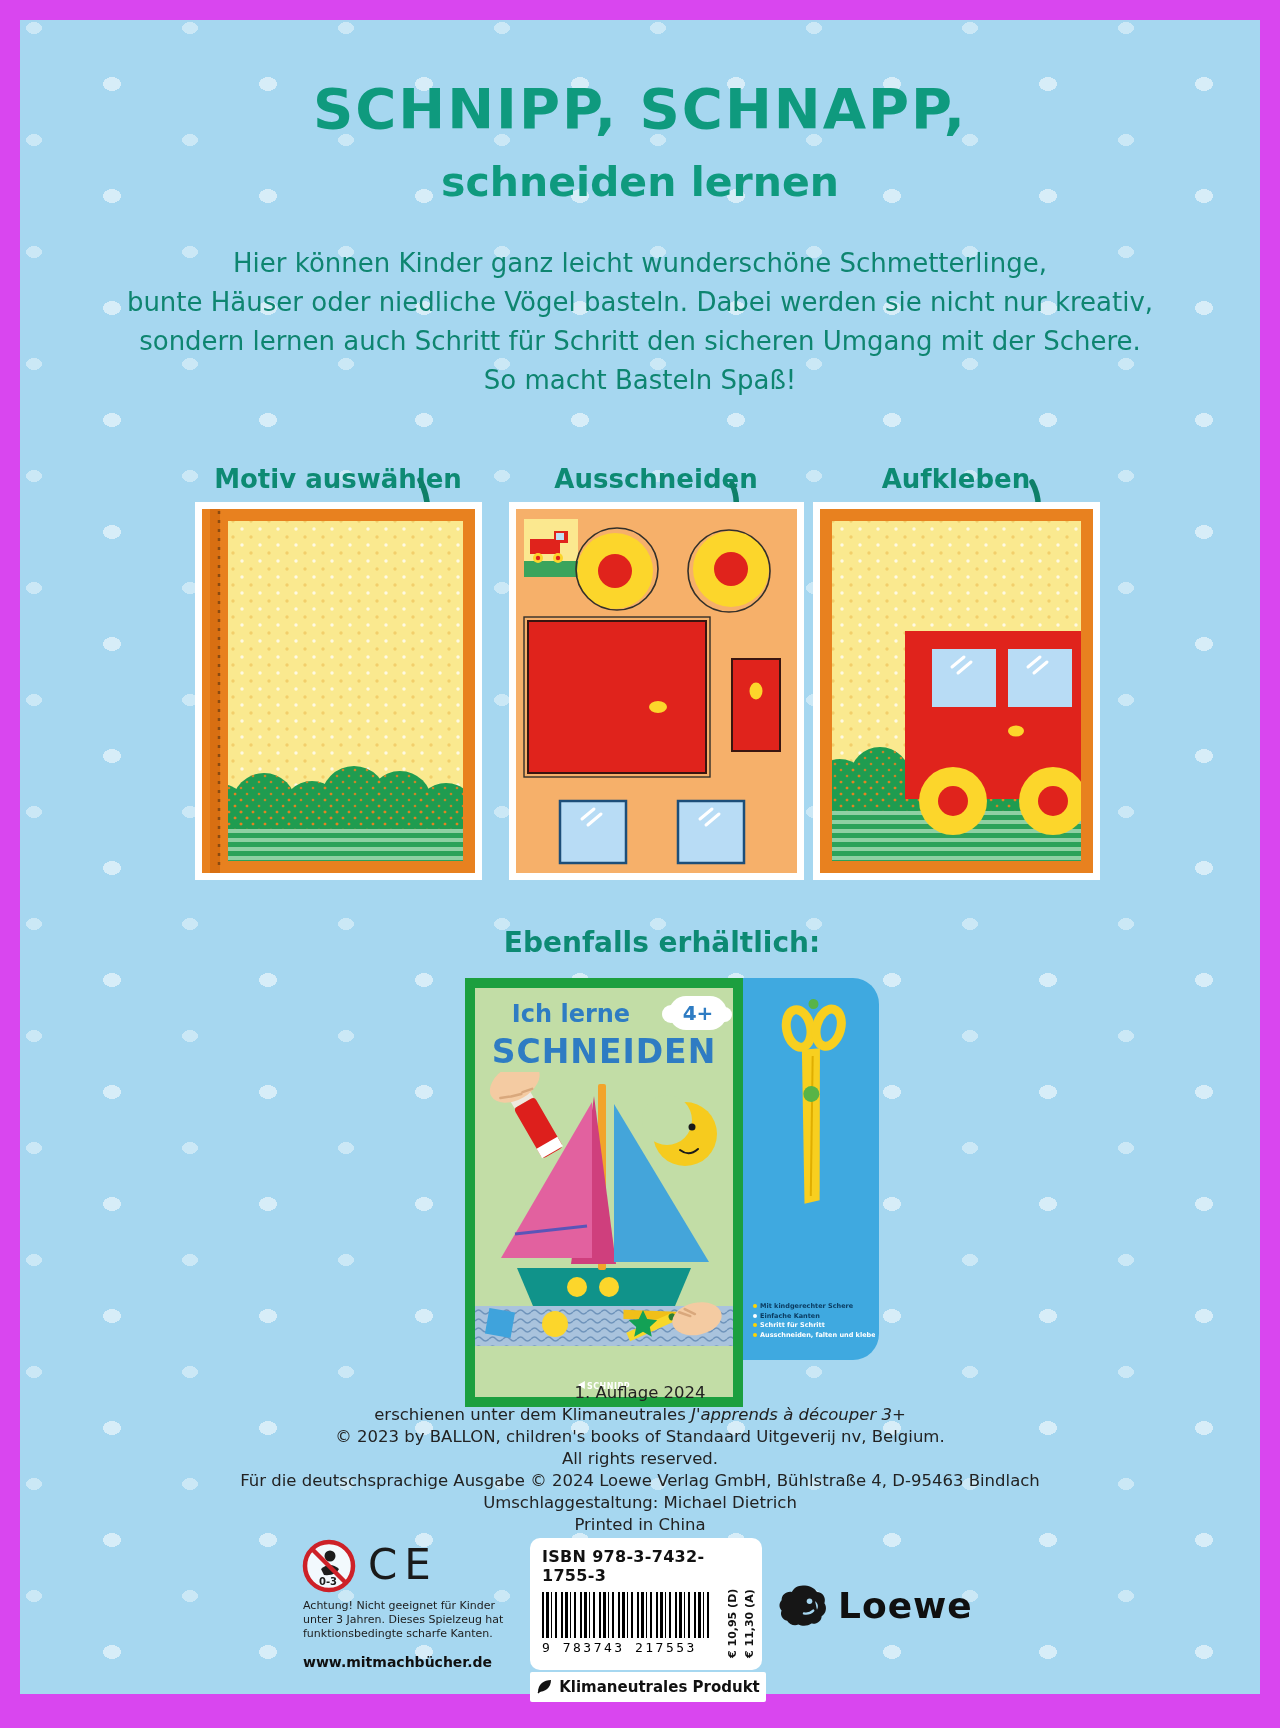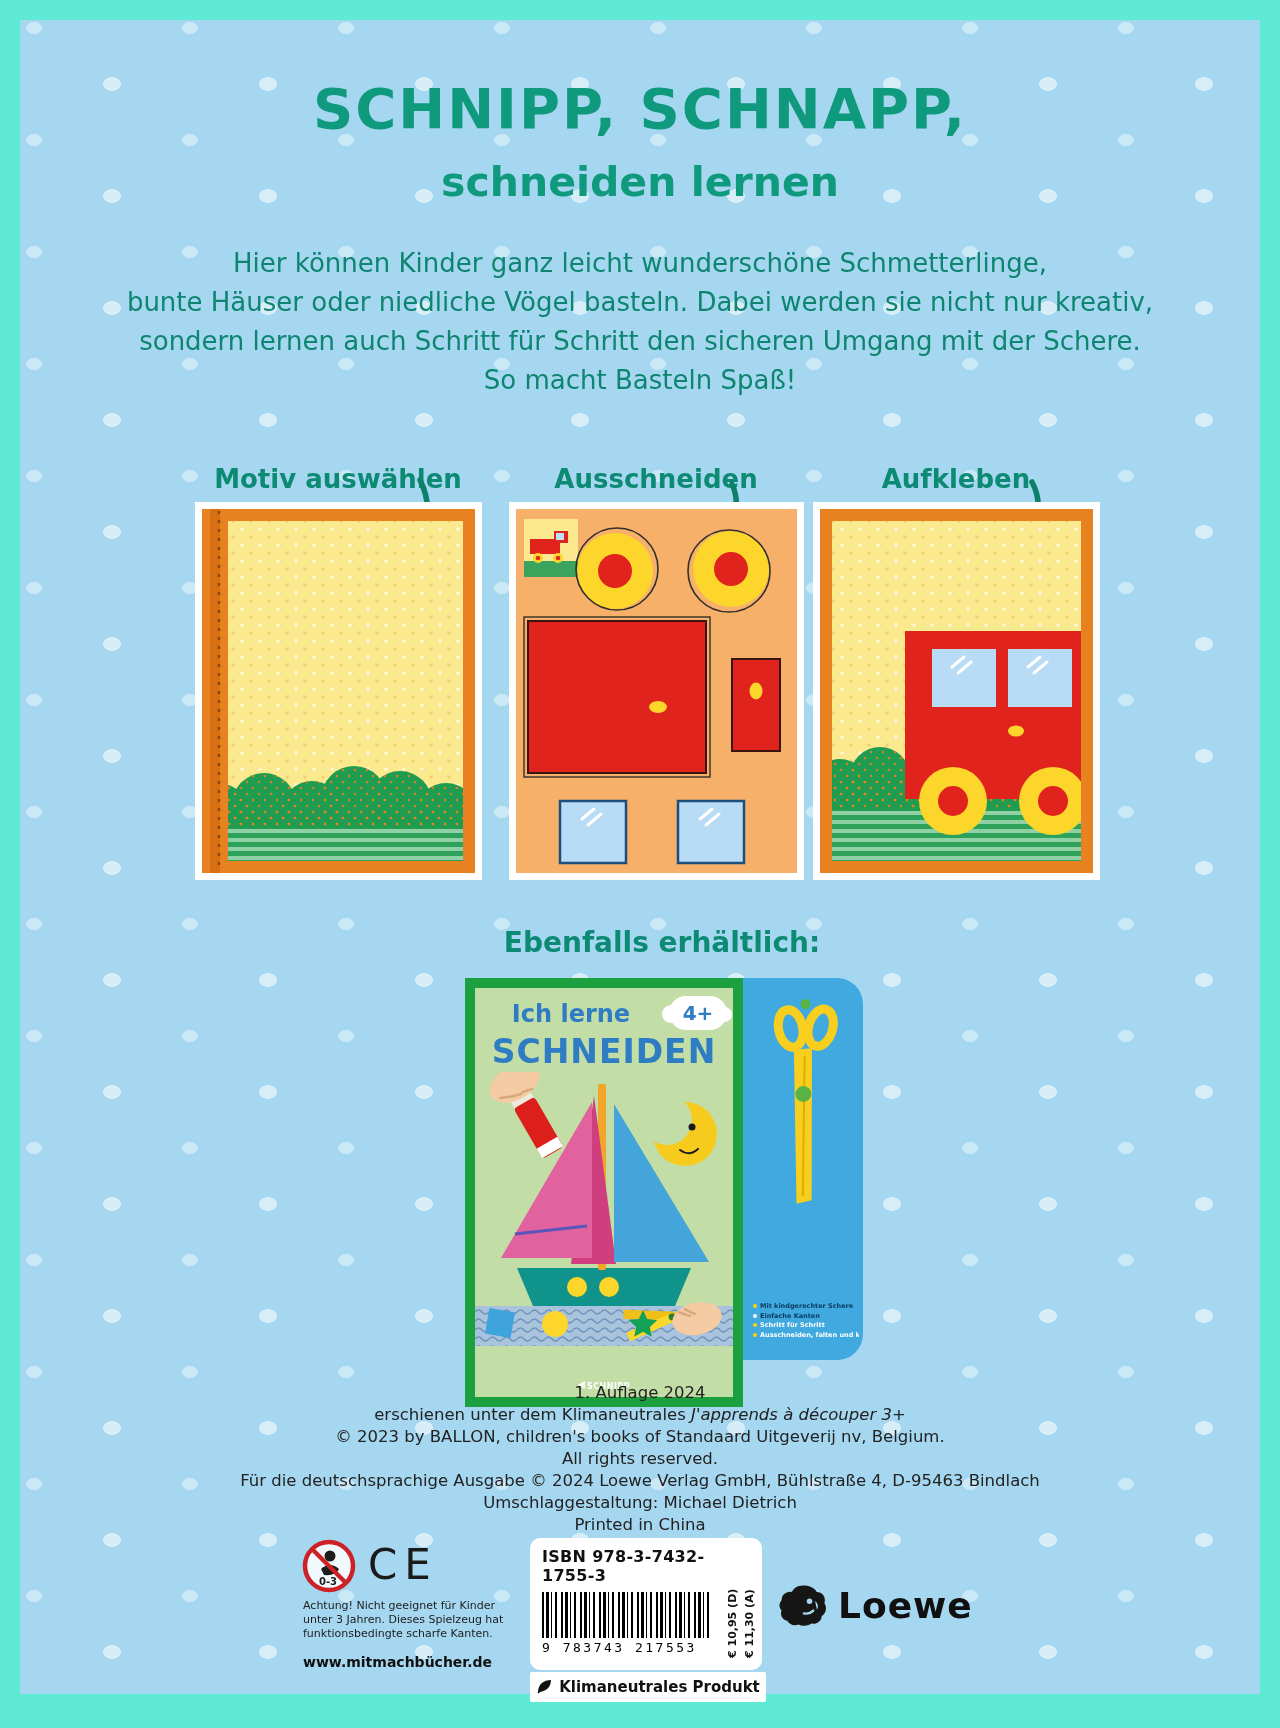--- a/index.html
+++ b/index.html
@@ -1,17 +1,17 @@
 <!DOCTYPE html>
 <html><head>
 <meta charset="utf-8">
 <style>
   html,body{margin:0;padding:0;background:#777;}
   *{box-sizing:border-box;}
-  .page{position:relative;width:1280px;height:1728px;background:#5eead4;font-family:"DejaVu Sans",sans-serif;overflow:hidden;}
+  .page{position:relative;width:1280px;height:1728px;background:#d946ef;font-family:"DejaVu Sans",sans-serif;overflow:hidden;}
   .inner{position:absolute;left:20px;top:20px;right:20px;bottom:34px;
     background-color:#a6d7f0;
     background-image:
       radial-gradient(ellipse 9px 7px at center,rgba(255,255,255,.55) 97%,rgba(255,255,255,0) 98%),
       radial-gradient(ellipse 8px 6px at center,rgba(255,255,255,.42) 97%,rgba(255,255,255,0) 98%);
     background-size:156px 112px,156px 112px;
     background-position:14px 8px,92px 64px;}
   .title1{position:absolute;top:56px;left:0;width:100%;text-align:center;
     font-size:56px;font-weight:800;letter-spacing:2px;color:#0f9a7e;}
   .title2{position:absolute;top:138px;left:0;width:100%;text-align:center;
@@ -40,21 +40,21 @@
     font-size:33px;font-weight:800;letter-spacing:1px;color:#2e7cc3;}
   .badge{position:absolute;top:8px;right:6px;width:58px;height:34px;background:#fff;border-radius:17px;
     display:flex;align-items:center;justify-content:center;}
   .badge:before{content:"";position:absolute;left:-7px;top:9px;width:18px;height:18px;background:#fff;border-radius:50%;}
   .badge:after{content:"";position:absolute;right:-5px;top:11px;width:15px;height:15px;background:#fff;border-radius:50%;}
   .badgeText{position:relative;font-size:20px;font-weight:800;color:#2e7cc3;z-index:1;}
   .boatArt{position:absolute;left:0;right:0;top:84px;height:274px;}
   .ballon{position:absolute;bottom:6px;left:50%;transform:translateX(-50%);
     font-size:8px;font-weight:700;color:#fff;letter-spacing:.5px;white-space:nowrap;}
   .ballon .tri{display:inline-block;width:0;height:0;border-top:4px solid transparent;border-bottom:4px solid transparent;border-right:7px solid #fff;margin-right:2px;}
-  .coverBlue{position:absolute;left:278px;top:0;width:120px;height:382px;background:#3fa9e0;
+  .coverBlue{position:absolute;left:278px;top:0;width:136px;height:382px;background:#3fa9e0;
     border-radius:0 26px 26px 0;overflow:hidden;}
   .panelScissors{position:absolute;left:50%;top:16px;transform:translateX(-50%);}
   .bullets{position:absolute;left:10px;right:4px;bottom:20px;}
   .brow{font-size:6.5px;line-height:9.5px;color:#0a3a5f;font-weight:700;white-space:nowrap;overflow:hidden;}
   .brow .dot{display:inline-block;width:4px;height:4px;border-radius:50%;background:#ffd400;margin-right:3px;vertical-align:middle;}
   .brow.w{color:#ffffff;}
   .imprint{position:absolute;top:1362px;left:0;width:100%;text-align:center;
     font-size:16.5px;line-height:22px;color:#222;font-weight:500;}
   .imprint .it{font-style:italic;}
   .ageIcon{position:absolute;left:281px;top:1518px;}

